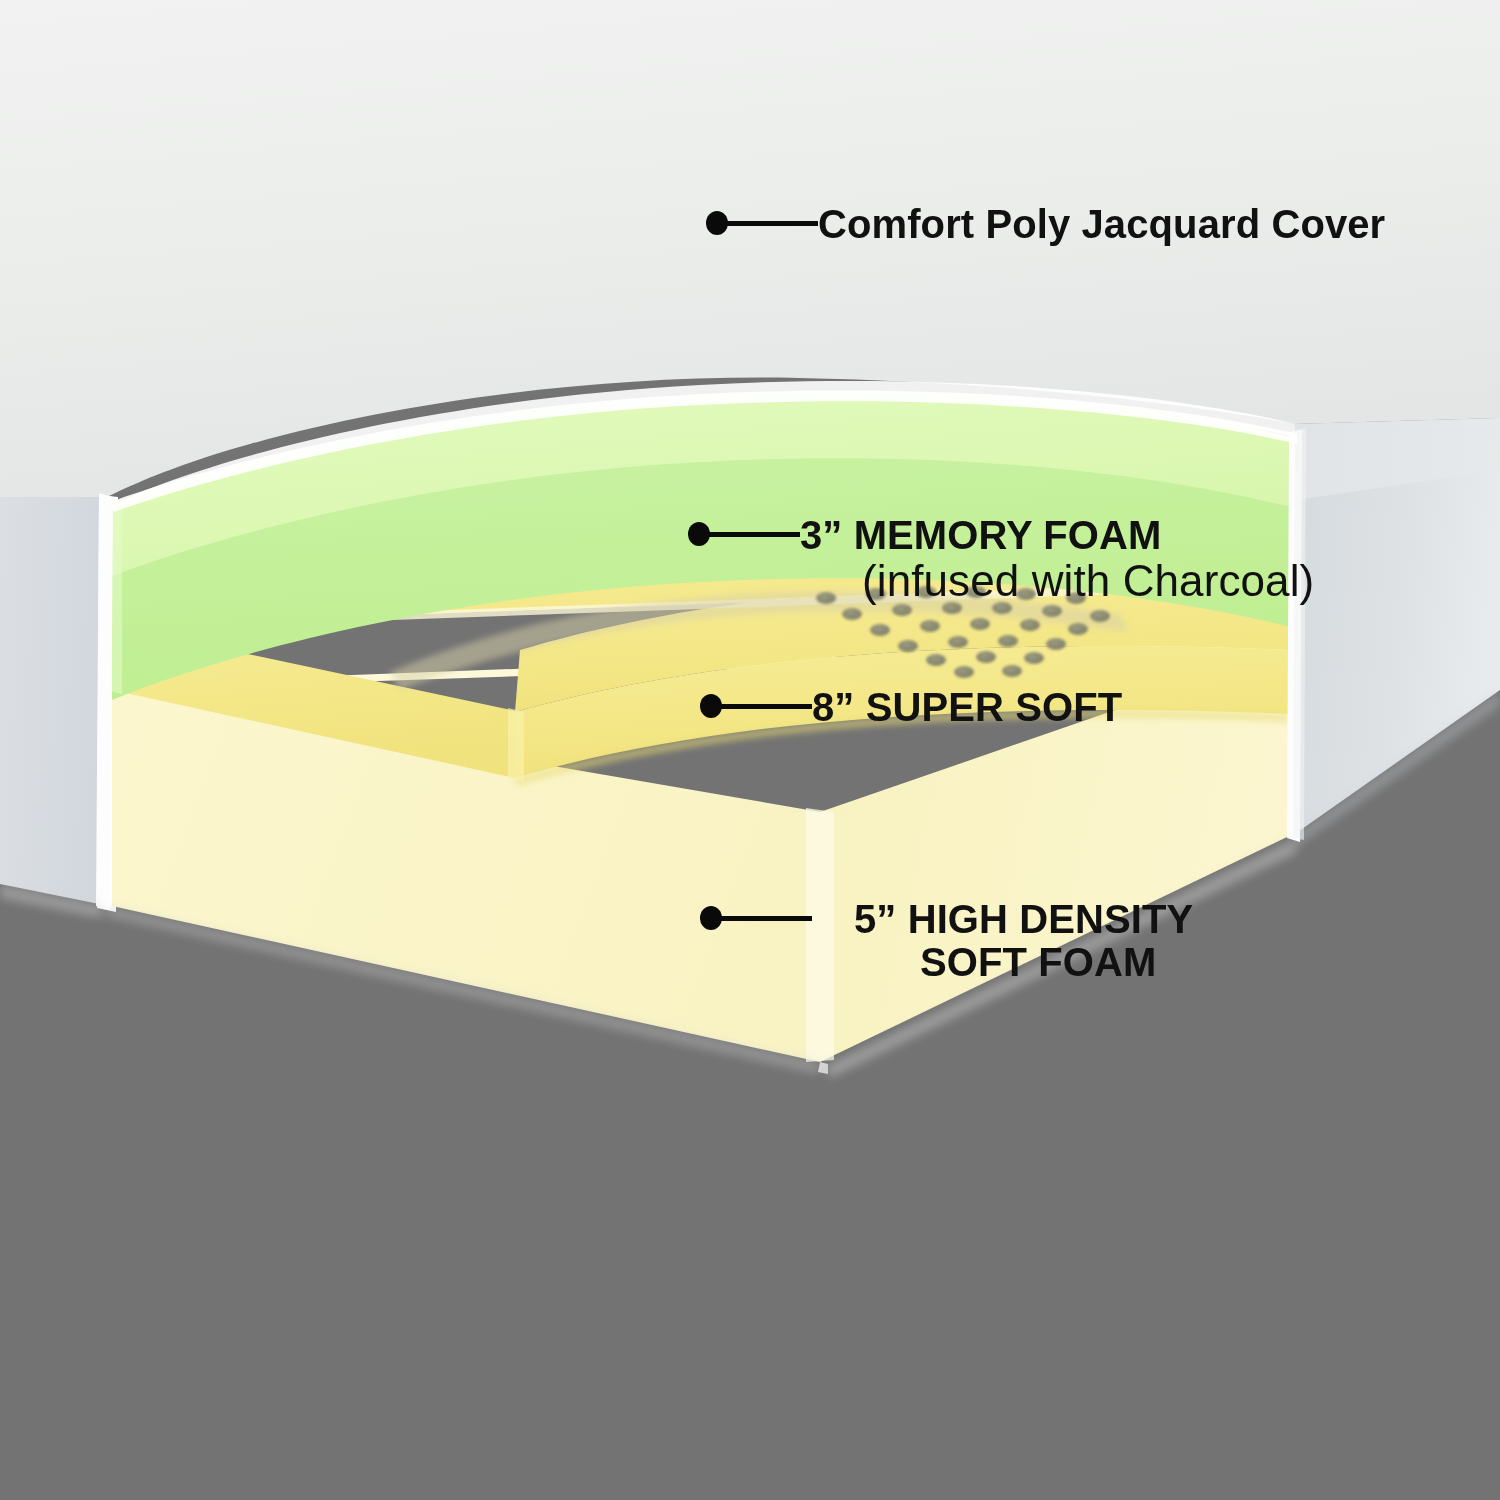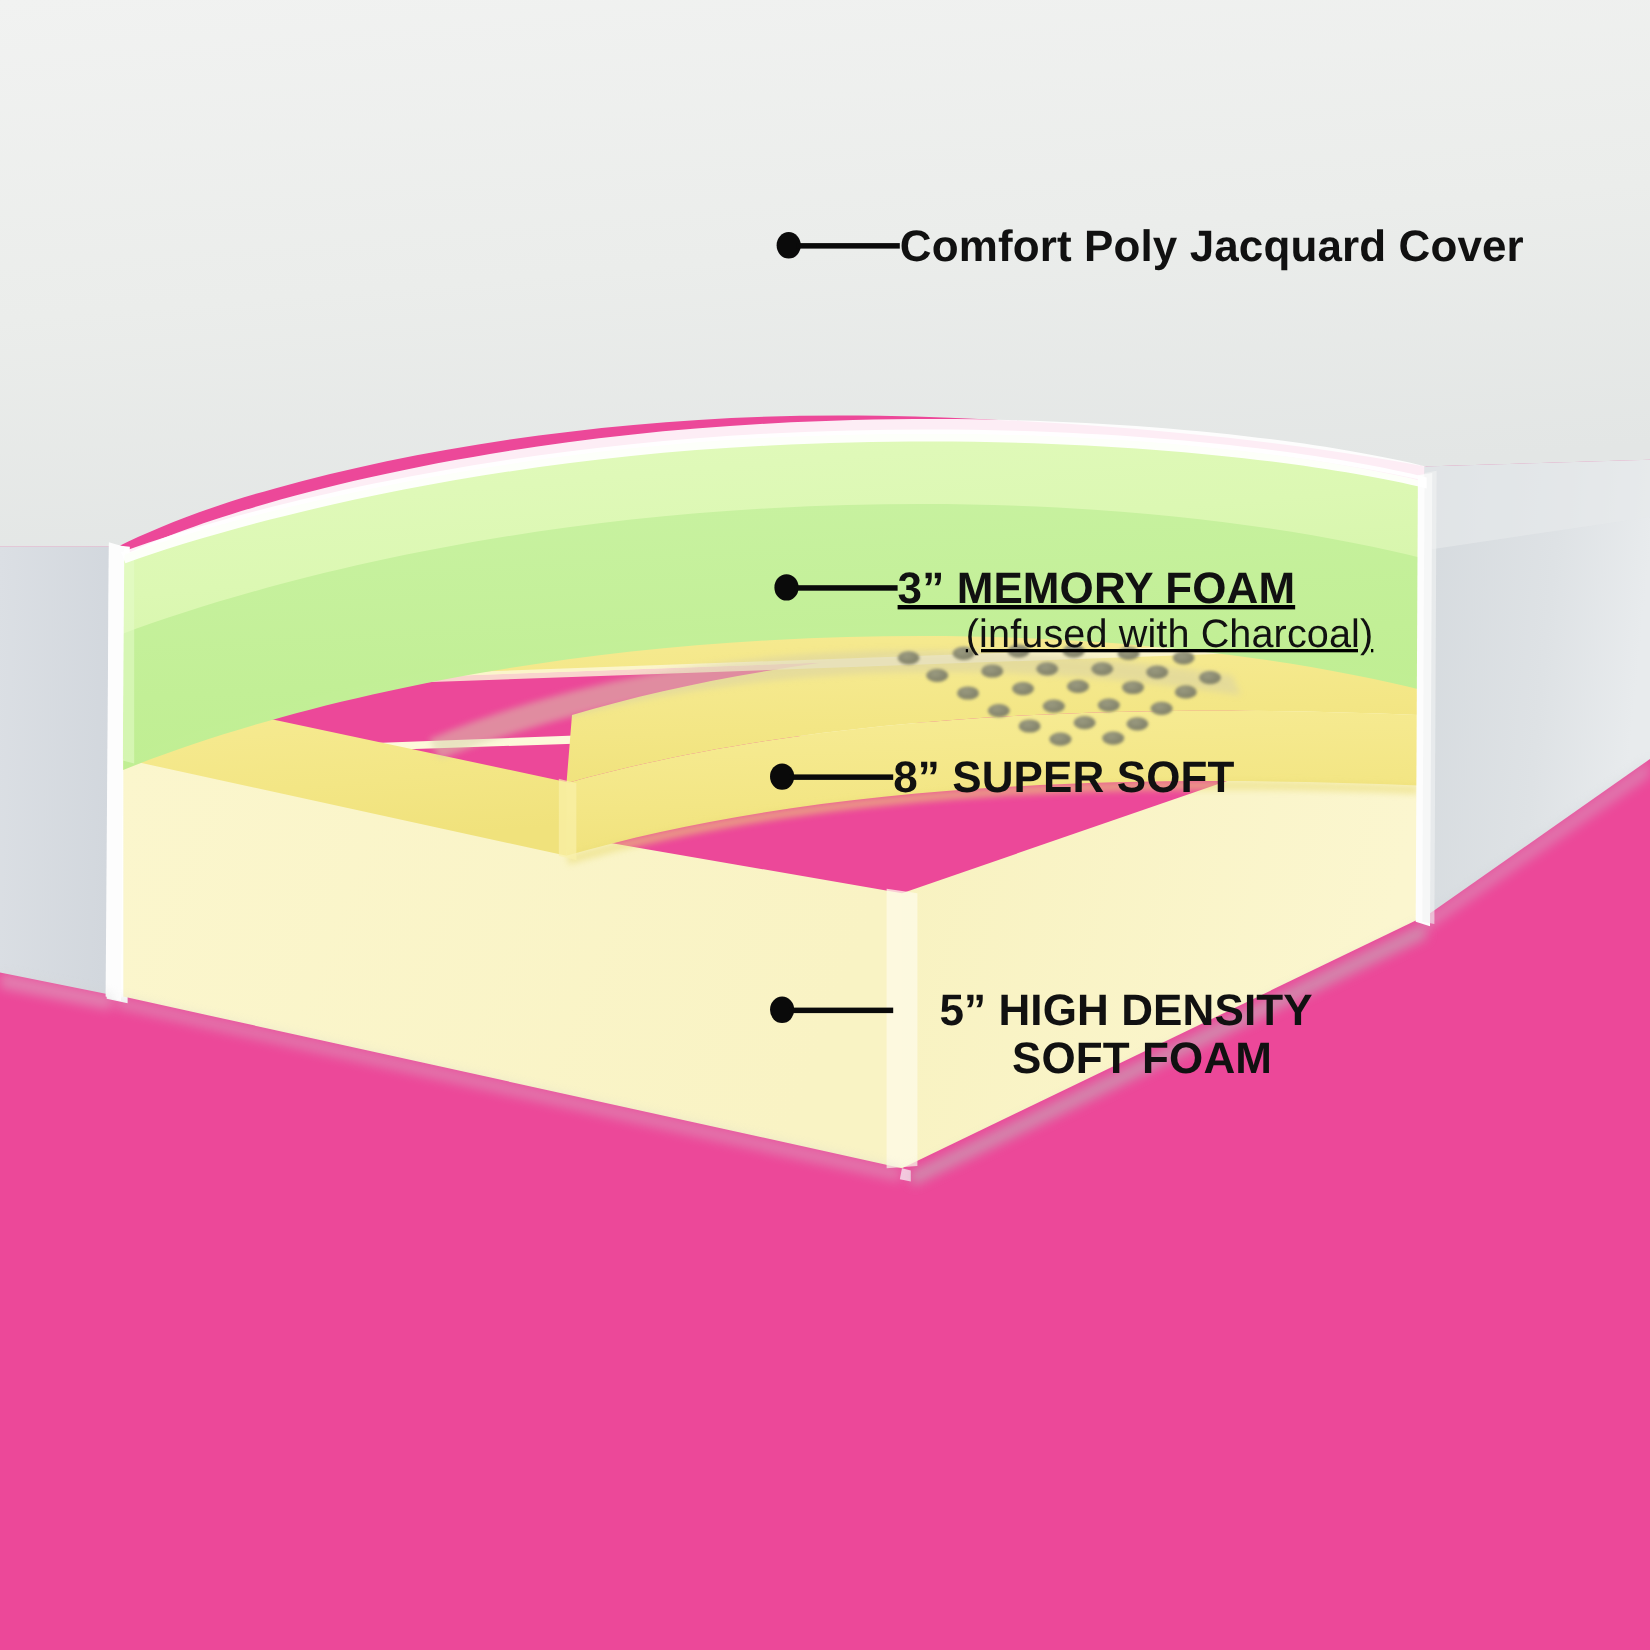--- a/index.html
+++ b/index.html
@@ -7,21 +7,21 @@
     padding: 0;
     background: #ffffff;
   }
   body {
     font-family: "Liberation Sans", sans-serif;
   }
   #stage {
     position: relative;
     width: 1500px;
     height: 1500px;
-    background: #ec4899;
+    background: #737373;
     overflow: hidden;
   }
   #diagram-svg {
     position: absolute;
     left: 0;
     top: 0;
     width: 1500px;
     height: 1500px;
   }
   .callout {
@@ -59,29 +59,29 @@
     line-height: 1.08;
     white-space: nowrap;
   }
   .line-bold {
     font-weight: bold;
     font-size: 40px;
     letter-spacing: 0.1px;
   }
   .line-regular {
     font-weight: normal;
-    font-size: 36px;
+    font-size: 44px;
     letter-spacing: 0.1px;
   }
   .indent-1 { padding-left: 62px; }
   .indent-2 { padding-left: 66px; }
 
   
   #callout-cover   { left: 706px; top: 203px; }
-  #callout-memory  { left: 704px; top: 514px; text-decoration: underline; }
+  #callout-memory  { left: 688px; top: 514px; }
   #callout-soft    { left: 700px; top: 686px; }
   #callout-base    { left: 700px; top: 898px; gap: 42px; }
 </style>
 </head>
 <body>
 
 <div id="stage">
 
   <svg id="diagram-svg" viewBox="0 0 1500 1500">
     <defs>

